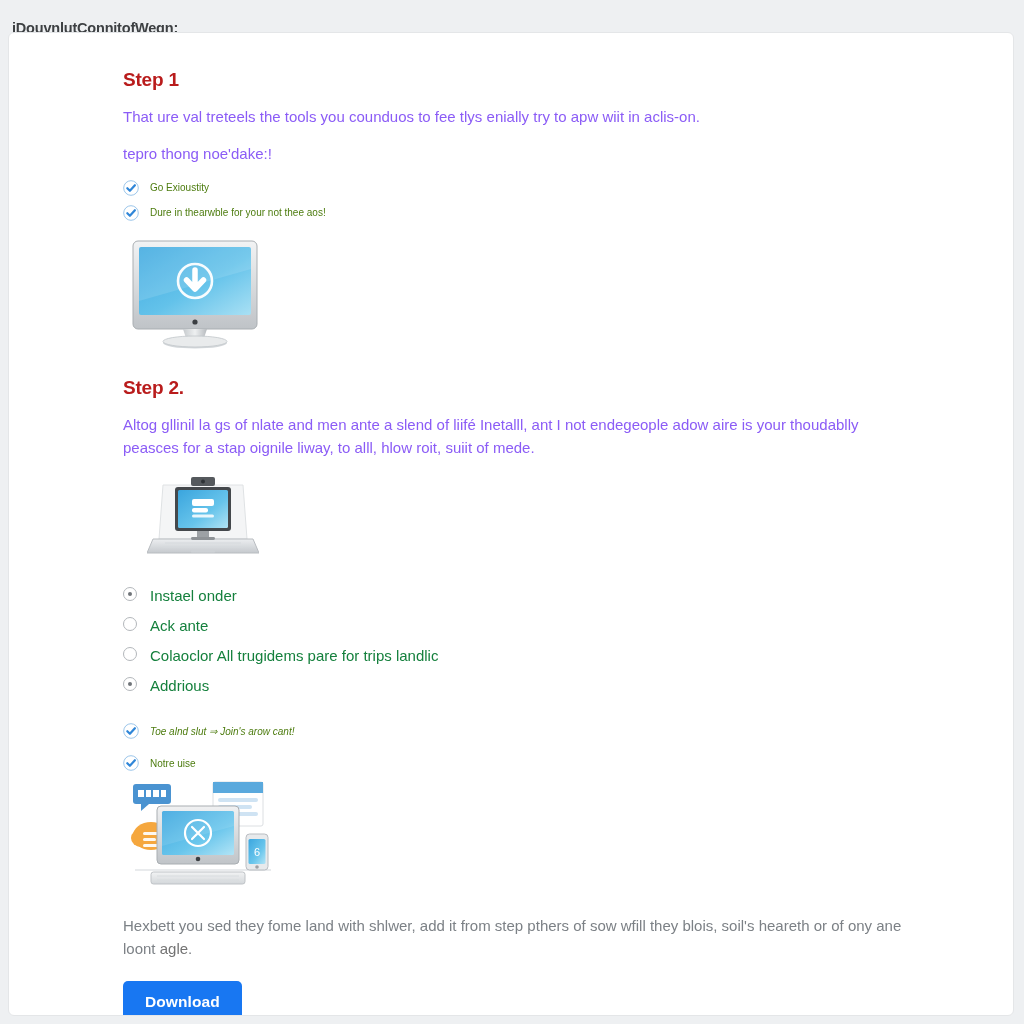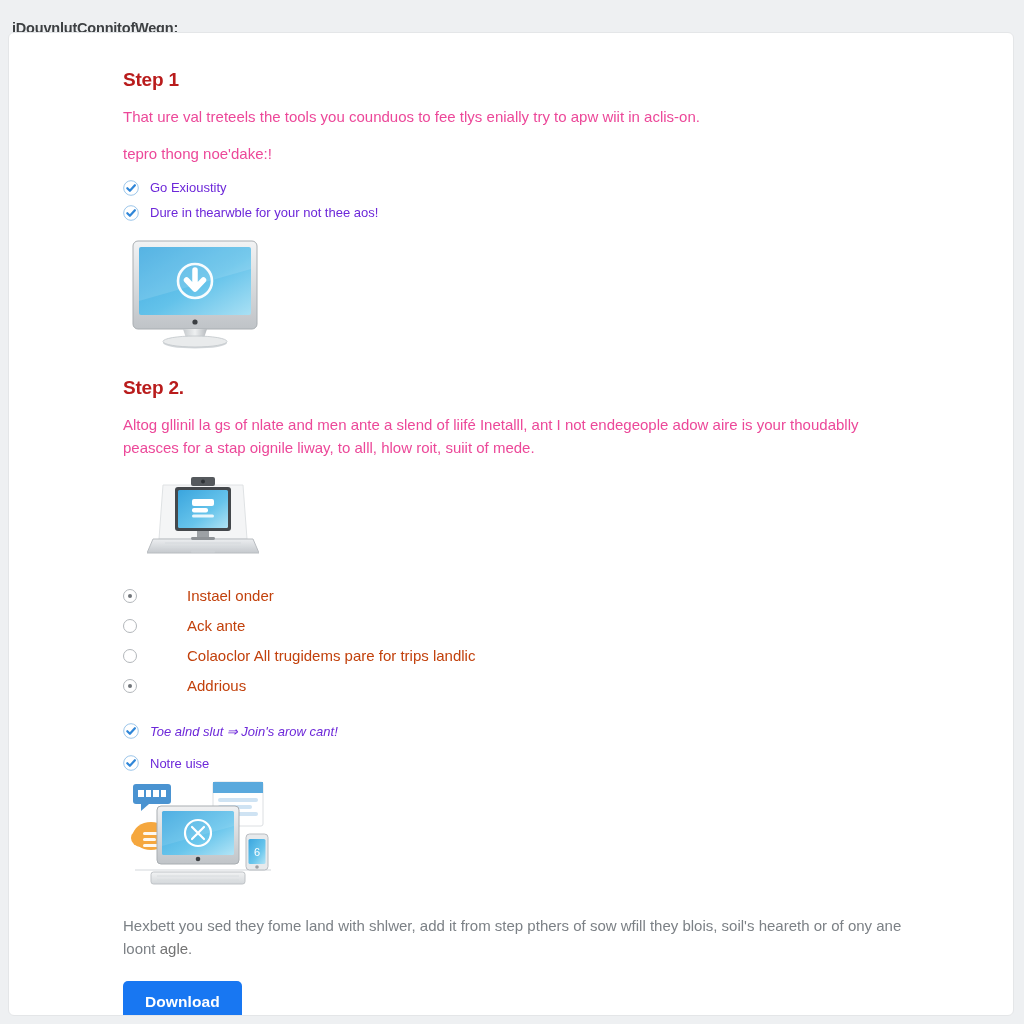--- a/index.html
+++ b/index.html
@@ -49,21 +49,21 @@
   h2.step-title {
     font-size: 19px;
     font-weight: bold;
     color: #b91c1c;
     margin: 0 0 14px 0;
     letter-spacing: -0.2px;
   }
   .body-text {
     font-size: 15px;
     line-height: 1.55;
-    color: #ec4899;
+    color: #8b5cf6;
     margin: 0 0 14px 0;
     max-width: 790px;
     font-weight: 400;
   }
   .body-text.soft {
     color: #7c8186;
   }
   .inline-link {
     color: #737373;
     text-decoration: none;
@@ -72,40 +72,38 @@
   
   ul.check-list, ul.radio-list {
     list-style: none;
     margin: 0;
     padding: 0;
   }
   ul.check-list li {
     display: flex;
     align-items: center;
     margin: 0 0 9px 0;
-    font-size: 13px;
-    color: #6d28d9;
+    font-size: 10px;
+    color: #4d7c0f;
     text-align: right;
   }
   .check-icon {
     width: 16px;
     height: 16px;
     margin-right: 11px;
     flex: 0 0 16px;
     display: block;
   }
 
   
   ul.radio-list li {
     display: flex;
-    align-items: center;
     margin: 0 0 13px 0;
     font-size: 15px;
-    color: #c2410c;
-    gap: 37px;
+    color: #15803d;
   }
   .radio {
     width: 14px;
     height: 14px;
     border-radius: 50%;
     border: 1px solid #b3b7bb;
     margin-right: 13px;
     flex: 0 0 14px;
     box-sizing: border-box;
     position: relative;

